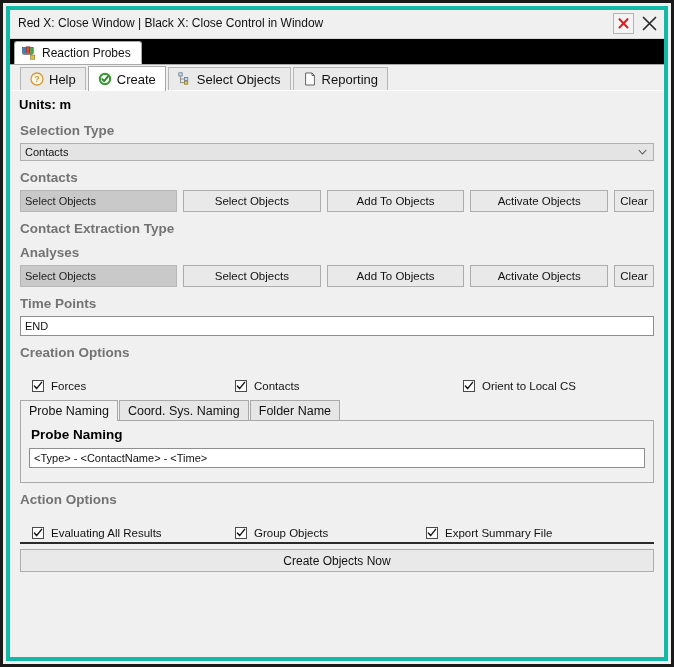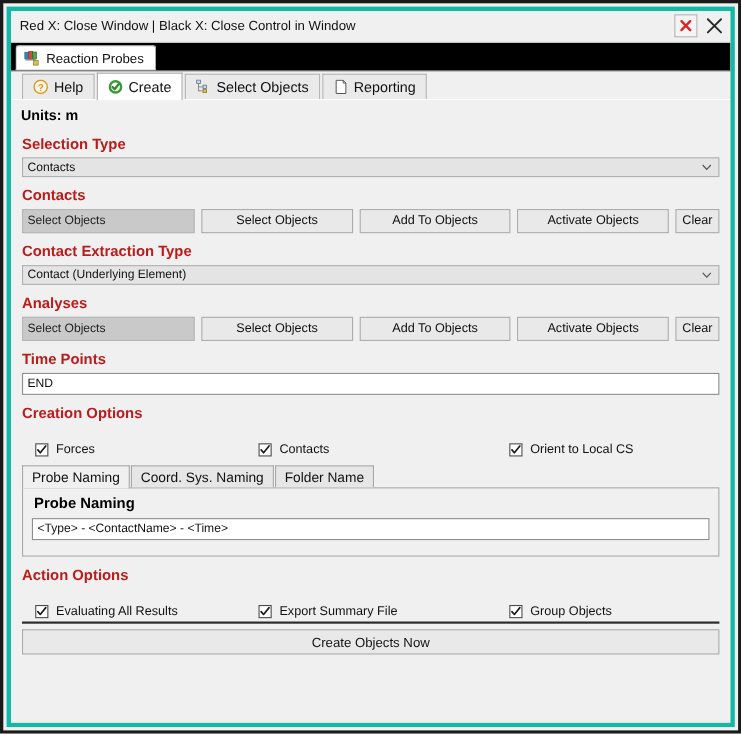--- a/index.html
+++ b/index.html
@@ -151,21 +151,21 @@
   .units {
     font-size: 13px;
     font-weight: bold;
     color: #000;
     padding: 6px 0 2px 9px;
   }
 
   .section-head {
     font-size: 13.5px;
     font-weight: bold;
-    color: #b91c1c;
+    color: #737373;
     margin: 9px 0 5px 10px;
   }
 
   .combo {
     position: relative;
     height: 18px;
     background: #e4e4e4;
     border: 1px solid #b0b0b0;
     box-sizing: border-box;
     display: flex;
@@ -412,28 +412,20 @@
         <div class="objrow">
           <div class="objfield">Select Objects</div>
           <div class="btn wide">Select Objects</div>
           <div class="btn wide">Add To Objects</div>
           <div class="btn wide">Activate Objects</div>
           <div class="btn clear">Clear</div>
         </div>
       </div>
 
       <div class="section-head">Contact Extraction Type</div>
-      <div class="pad">
-        <div class="combo">
-          <span class="val">Contact (Underlying Element)</span>
-          <svg class="arrow" width="9" height="7" viewBox="0 0 9 7">
-            <path d="M0.8 1 L4.5 5 L8.2 1" fill="none" stroke="#555" stroke-width="1.1"></path>
-          </svg>
-        </div>
-      </div>
 
       <div class="section-head">Analyses</div>
       <div class="pad">
         <div class="objrow">
           <div class="objfield">Select Objects</div>
           <div class="btn wide">Select Objects</div>
           <div class="btn wide">Add To Objects</div>
           <div class="btn wide">Activate Objects</div>
           <div class="btn clear">Clear</div>
         </div>
@@ -490,36 +482,36 @@
       <div class="pad">
         <div class="checkrow">
           <div class="checkcell c1">
             <span class="cbox">
               <svg width="10" height="10" viewBox="0 0 10 10">
                 <path d="M1.4 5 L3.6 7.6 L8.6 1.4" fill="none" stroke="#1a1a1a" stroke-width="1.5" stroke-linecap="round" stroke-linejoin="round"></path>
               </svg>
             </span>
             <span class="clabel">Evaluating All Results</span>
           </div>
+          <div class="checkcell c3">
+            <span class="cbox">
+              <svg width="10" height="10" viewBox="0 0 10 10">
+                <path d="M1.4 5 L3.6 7.6 L8.6 1.4" fill="none" stroke="#1a1a1a" stroke-width="1.5" stroke-linecap="round" stroke-linejoin="round"></path>
+              </svg>
+            </span>
+            <span class="clabel">Group Objects</span>
+          </div>
           <div class="checkcell c2">
             <span class="cbox">
               <svg width="10" height="10" viewBox="0 0 10 10">
                 <path d="M1.4 5 L3.6 7.6 L8.6 1.4" fill="none" stroke="#1a1a1a" stroke-width="1.5" stroke-linecap="round" stroke-linejoin="round"></path>
               </svg>
             </span>
             <span class="clabel">Export Summary File</span>
           </div>
-          <div class="checkcell c3">
-            <span class="cbox">
-              <svg width="10" height="10" viewBox="0 0 10 10">
-                <path d="M1.4 5 L3.6 7.6 L8.6 1.4" fill="none" stroke="#1a1a1a" stroke-width="1.5" stroke-linecap="round" stroke-linejoin="round"></path>
-              </svg>
-            </span>
-            <span class="clabel">Group Objects</span>
-          </div>
         </div>
       </div>
 
       <div class="divider-dark"></div>
 
       <div class="createbtn">Create Objects Now</div>
 
     </div>
   </div>
 </div>

